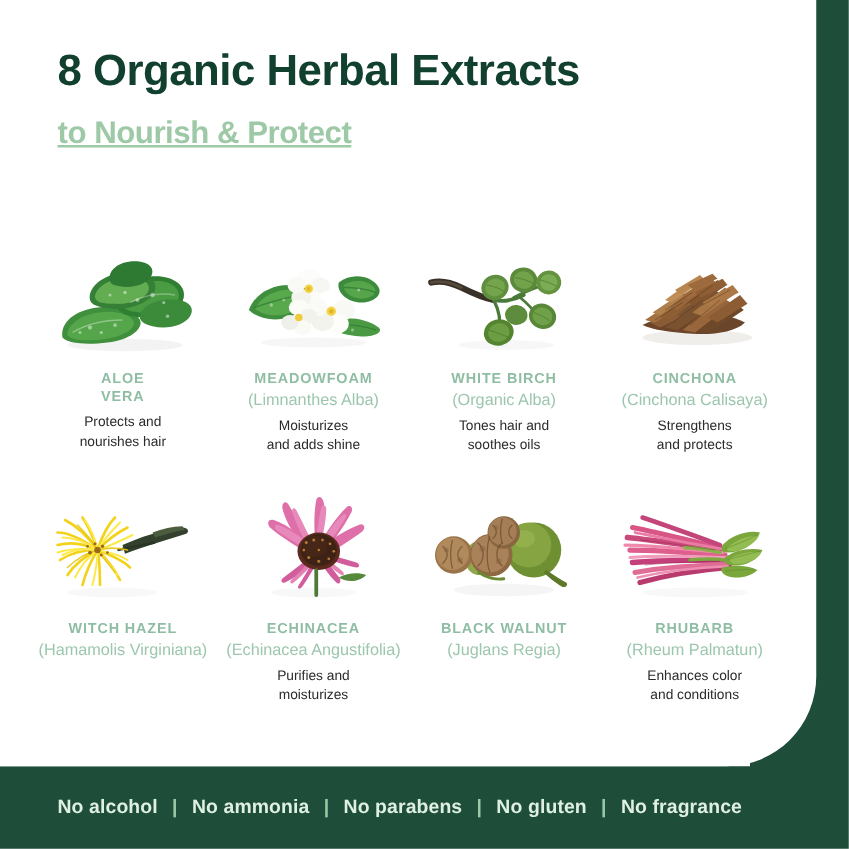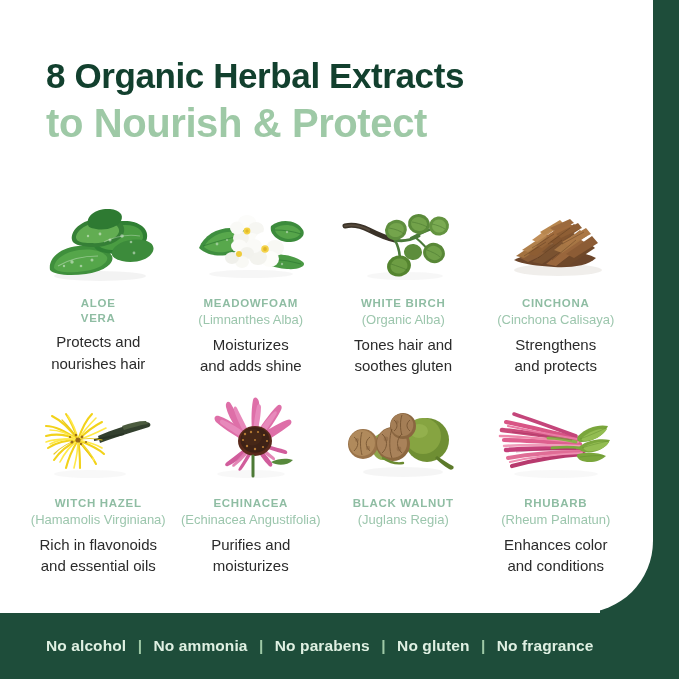--- a/index.html
+++ b/index.html
@@ -17,30 +17,31 @@
     width:653px; height:613px;
     background:#ffffff;
     border-bottom-right-radius:72px;
   }
   .panel-filler {
     position:absolute;
     left:0; top:0; width:600px; height:613px;
     background:#ffffff;
   }
 
-  .title-block { position:absolute; left:46px; top:56px; }
+  .title-block { position:absolute; left:46px; top:37px; }
   .title {
     font-size:35px; font-weight:bold; color:#12402e;
     letter-spacing:-0.4px; line-height:1.12;
     white-space:nowrap;
   }
   .subtitle {
-    font-size:40px; font-weight:bold; color:#9ec9a6;
-    letter-spacing:-0.4px; line-height:1.12; margin-top:6px;
+    font-size:25px; font-weight:bold; color:#9ec9a6;
+    letter-spacing:-0.4px; line-height:1.12; margin-top:16px;
     white-space:nowrap;
+    text-decoration:underline;
   }
 
   .grid {
     position:absolute; left:22px; top:196px;
     width:610px;
     display:grid;
     grid-template-columns:repeat(4,1fr);
     grid-template-rows:repeat(2,200px);
   }
   .cell { display:flex; flex-direction:column; align-items:center; }
@@ -51,21 +52,21 @@
     margin-top:12px; text-align:center;
     font-size:11.5px; font-weight:bold; color:#8fbda3;
     letter-spacing:0.7px; line-height:1.28;
   }
   .psci {
     text-align:center; font-size:13px; color:#9cc6ad;
     line-height:1.3; margin-top:1px;
   }
   .pdesc {
     margin-top:5px; text-align:center;
-    font-size:15px; color:#2b2b2b; line-height:1.42;
+    font-size:11px; color:#2b2b2b; line-height:1.42;
   }
 
   .footer {
     position:absolute; left:0; bottom:0; width:679px; height:66px;
     display:flex; align-items:center;
   }
   .footer-inner {
     margin-left:46px;
     font-size:15.5px; font-weight:bold; color:#dff0e2;
     letter-spacing:0.1px; white-space:nowrap;
@@ -210,21 +211,21 @@
           <path d="M93 28 C98 29 103 31 106 33"></path>
           <path d="M88 54 C93 56 98 58 101 61"></path>
           <path d="M52 68 C58 70 64 72 68 74"></path>
         </g>
       </svg>
     </div>
     <div class="pname">WHITE BIRCH</div>
     <div class="psci">(Organic Alba)</div>
     <div class="pdesc">
       <span>Tones hair and</span><br>
-      <span>soothes gluten</span>
+      <span>soothes oils</span>
     </div>
   </div>
 
   <div class="cell">
     <div class="art">
       <svg viewBox="0 0 128 88">
         <ellipse cx="66" cy="74" rx="44" ry="6" fill="#e6e2de" opacity=".6"></ellipse>
         <g stroke-linecap="round">
           <path d="M22 64 C34 58 50 54 66 54 C80 54 94 57 104 62 C96 70 78 72 62 71 C46 70 30 68 22 64Z" fill="#6b452a"></path>
           <path d="M28 62 L58 48 L66 52 L36 66Z" fill="#8a5c36"></path>
@@ -309,24 +310,20 @@
             <circle cx="48" cy="41" r="1.4"></circle>
           <circle cx="42" cy="39" r="1.2"></circle>
             <circle cx="47" cy="48" r="1.2"></circle>
           <circle cx="36" cy="41" r="1.1"></circle>
             <circle cx="52" cy="46" r="1.1"></circle>
         </g>
       </svg>
     </div>
     <div class="pname">WITCH HAZEL</div>
     <div class="psci">(Hamamolis Virginiana)</div>
-    <div class="pdesc">
-      <span>Rich in flavonoids</span><br>
-      <span>and essential oils</span>
-    </div>
   </div>
 
   <div class="cell">
     <div class="art">
       <svg viewBox="0 0 128 88">
         <ellipse cx="64" cy="78" rx="34" ry="4" fill="#efefef" opacity=".45"></ellipse>
         <g fill="#de6fa8">
           <path d="M66 44 C56 34 44 24 32 20 C28 19 26 22 29 26 C38 34 52 42 62 48Z"></path>
           <path d="M66 44 C58 32 50 18 44 8 C42 4 38 6 39 11 C42 24 54 40 62 48Z"></path>
           <path d="M66 44 C64 30 64 14 66 4 C67 0 71 1 72 6 C74 20 70 38 68 48Z"></path>

